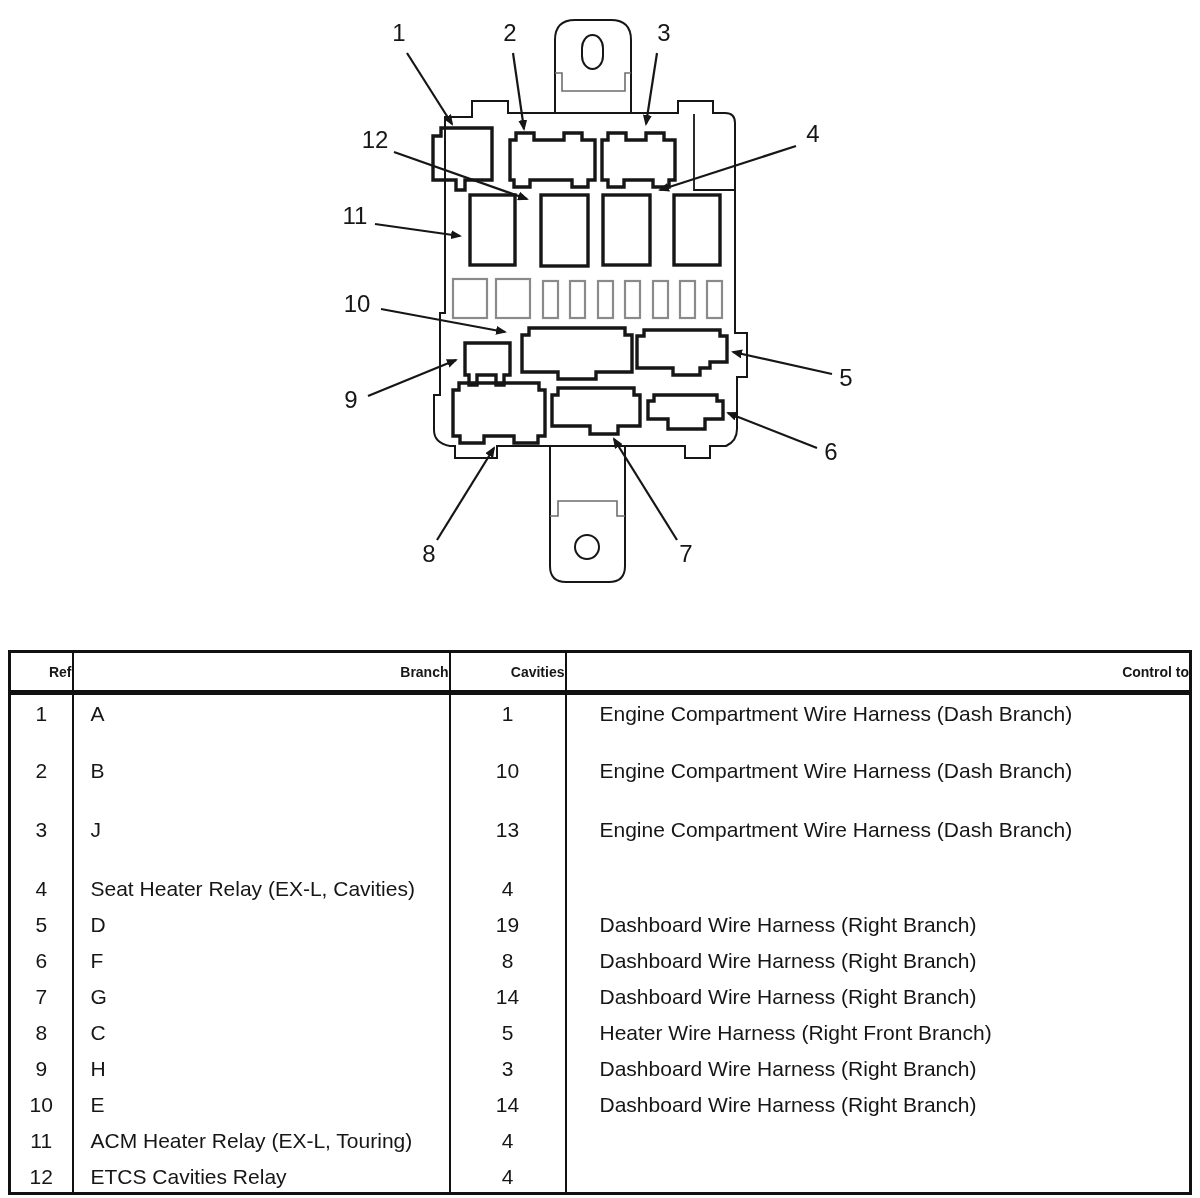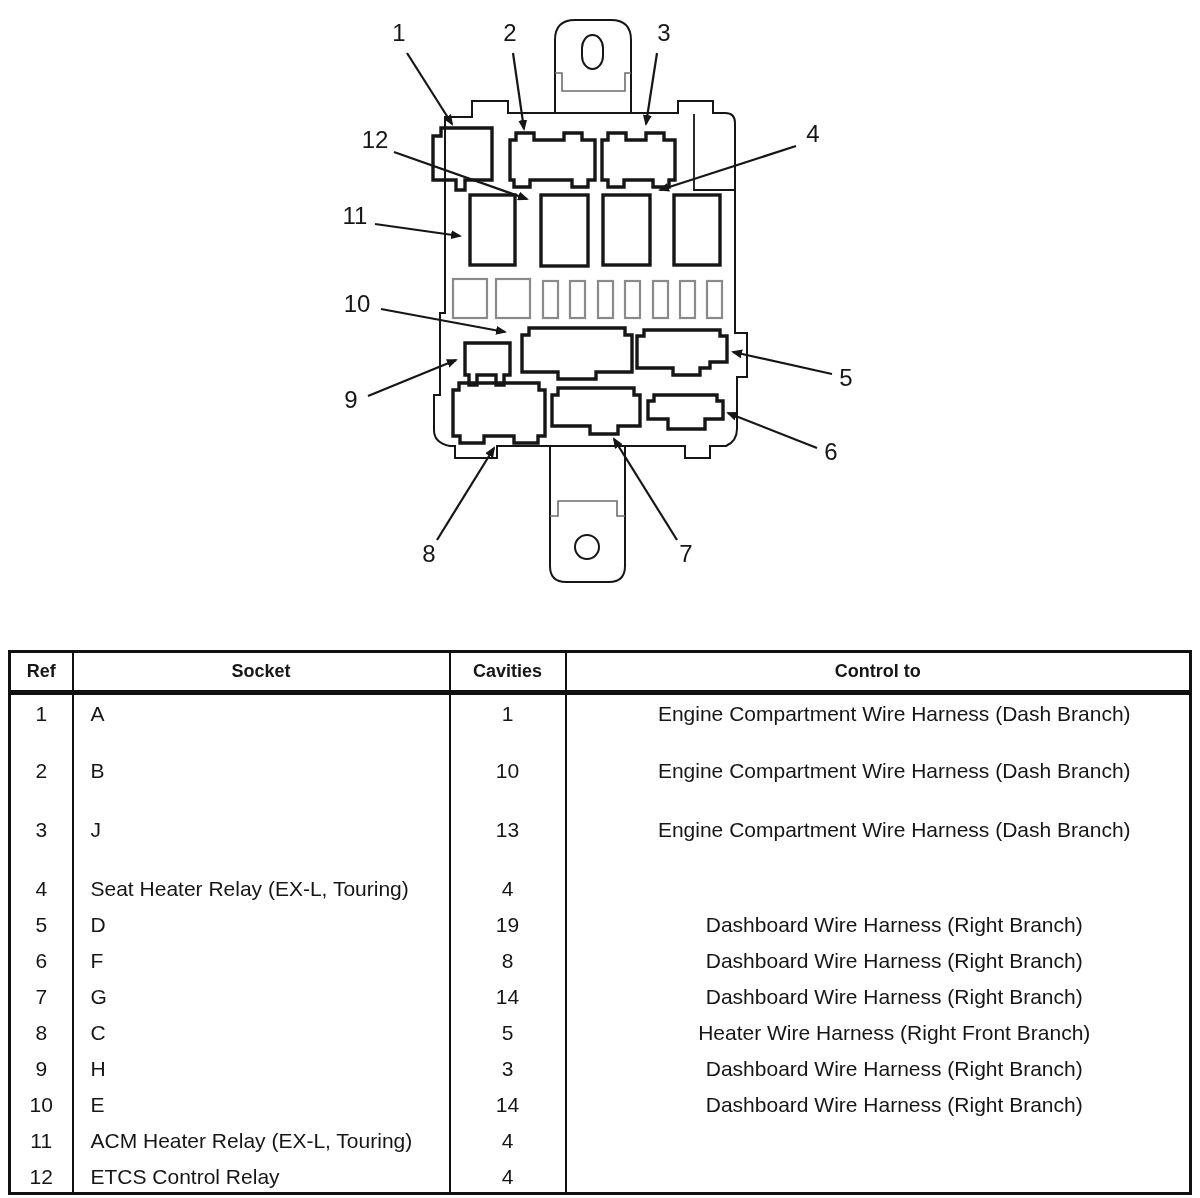--- a/index.html
+++ b/index.html
@@ -25,42 +25,42 @@
     width:1184px;
     border-collapse:collapse;
     table-layout:fixed;
     font-size:21px;
     color:#161616;
   }
   .conn-table, .conn-table *{box-sizing:border-box;}
   .conn-table{border:3px solid #111;}
   .conn-table th{
     border-bottom:5px solid #111;
-    font-size:18px;
+    font-size:14px;
     font-weight:bold;
     height:41px;
-    text-align:center;
+    text-align:right;
     padding:0;
     vertical-align:middle;
   }
   .conn-table td{
     padding:0;
     vertical-align:top;
     line-height:26px;
   }
   .col-ref{width:63px;}
   .col-socket{width:377px;}
   .col-cavities{width:116px;}
   .bdr{border-right:2px solid #111;}
   tr.tall td{height:59px;}
   tr.norm td{height:36px;}
   td.c-ref{text-align:center;padding-top:6px;}
   td.c-socket{text-align:left;padding-left:17px;padding-top:6px;}
   td.c-cav{text-align:center;padding-top:6px;}
-  td.c-conn{text-align:center;padding-left:33px;padding-top:6px;}
+  td.c-conn{text-align:left;padding-left:33px;padding-top:6px;}
 </style>
 </head>
 <body>
 
 <div class="page">
 
   <div class="diagram">
     <svg width="1200" height="648" viewBox="0 0 1200 648">
       <defs>
         <marker id="arrow" markerWidth="11" markerHeight="9" refX="9" refY="4.5" orient="auto" markerUnits="userSpaceOnUse">
@@ -158,21 +158,21 @@
   <table class="conn-table">
     <colgroup>
       <col class="col-ref">
         <col class="col-socket">
         <col class="col-cavities">
         <col>
     </colgroup>
     <thead>
       <tr>
         <th class="bdr">Ref</th>
-        <th class="bdr">Socket</th>
+        <th class="bdr">Branch</th>
         <th class="bdr">Cavities</th>
         <th>Control to</th>
       </tr>
     </thead>
     <tbody>
       <tr class="tall">
         <td class="bdr c-ref">1</td>
         <td class="bdr c-socket">A</td>
         <td class="bdr c-cav">1</td>
         <td class="c-conn">Engine Compartment Wire Harness (Dash Branch)</td>
@@ -184,21 +184,21 @@
         <td class="c-conn">Engine Compartment Wire Harness (Dash Branch)</td>
       </tr>
       <tr class="tall">
         <td class="bdr c-ref">3</td>
         <td class="bdr c-socket">J</td>
         <td class="bdr c-cav">13</td>
         <td class="c-conn">Engine Compartment Wire Harness (Dash Branch)</td>
       </tr>
       <tr class="norm">
         <td class="bdr c-ref">4</td>
-        <td class="bdr c-socket">Seat Heater Relay (EX-L, Touring)</td>
+        <td class="bdr c-socket">Seat Heater Relay (EX-L, Cavities)</td>
         <td class="bdr c-cav">4</td>
         <td class="c-conn"></td>
       </tr>
       <tr class="norm">
         <td class="bdr c-ref">5</td>
         <td class="bdr c-socket">D</td>
         <td class="bdr c-cav">19</td>
         <td class="c-conn">Dashboard Wire Harness (Right Branch)</td>
       </tr>
       <tr class="norm">
@@ -232,20 +232,20 @@
         <td class="c-conn">Dashboard Wire Harness (Right Branch)</td>
       </tr>
       <tr class="norm">
         <td class="bdr c-ref">11</td>
         <td class="bdr c-socket">ACM Heater Relay (EX-L, Touring)</td>
         <td class="bdr c-cav">4</td>
         <td class="c-conn"></td>
       </tr>
       <tr class="norm">
         <td class="bdr c-ref">12</td>
-        <td class="bdr c-socket">ETCS Control Relay</td>
+        <td class="bdr c-socket">ETCS Cavities Relay</td>
         <td class="bdr c-cav">4</td>
         <td class="c-conn"></td>
       </tr>
     </tbody>
   </table>
 
 </div>
 
 </body></html>

